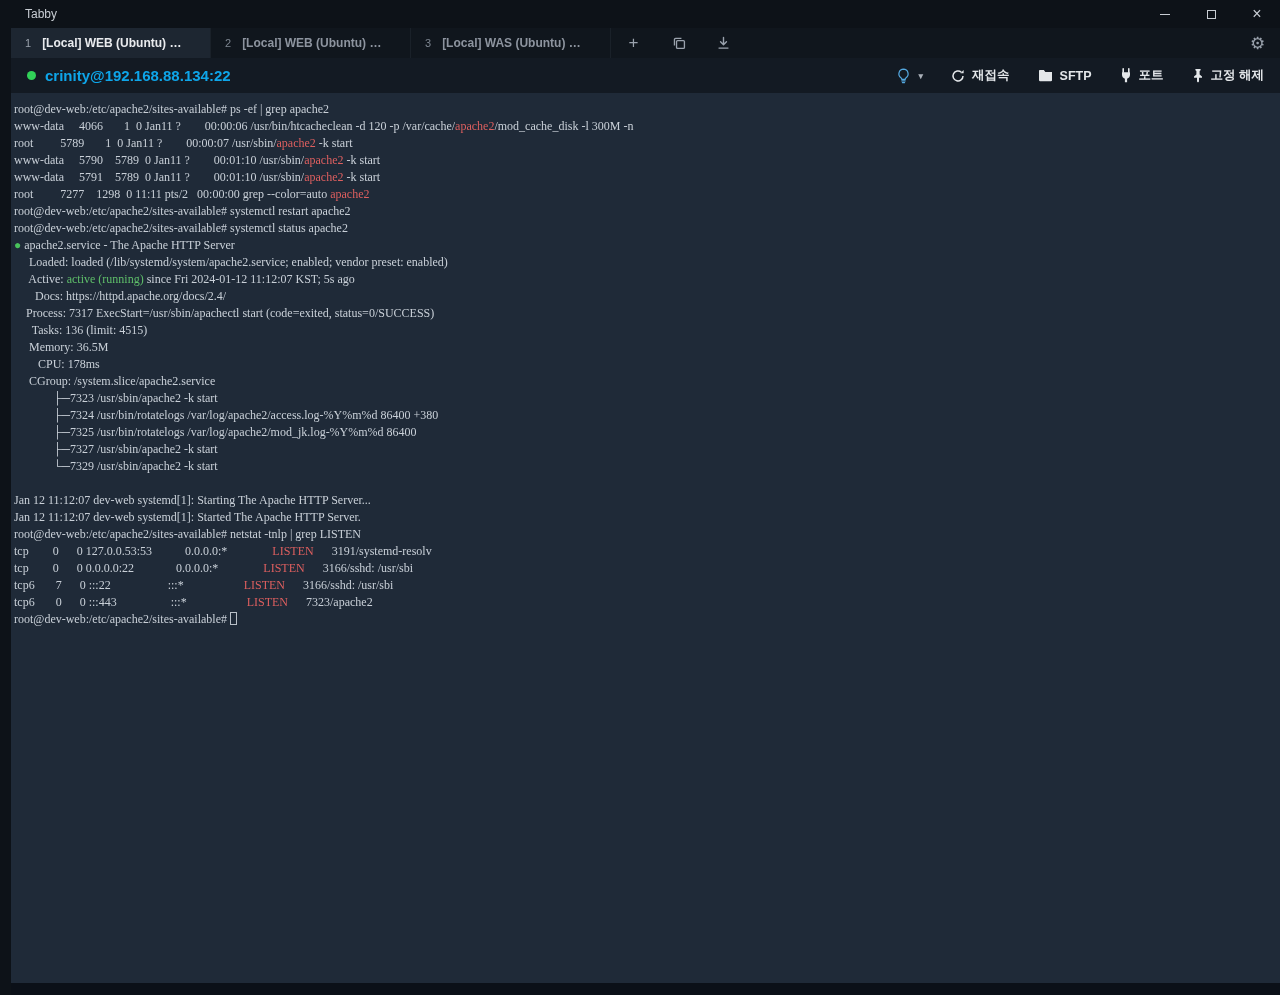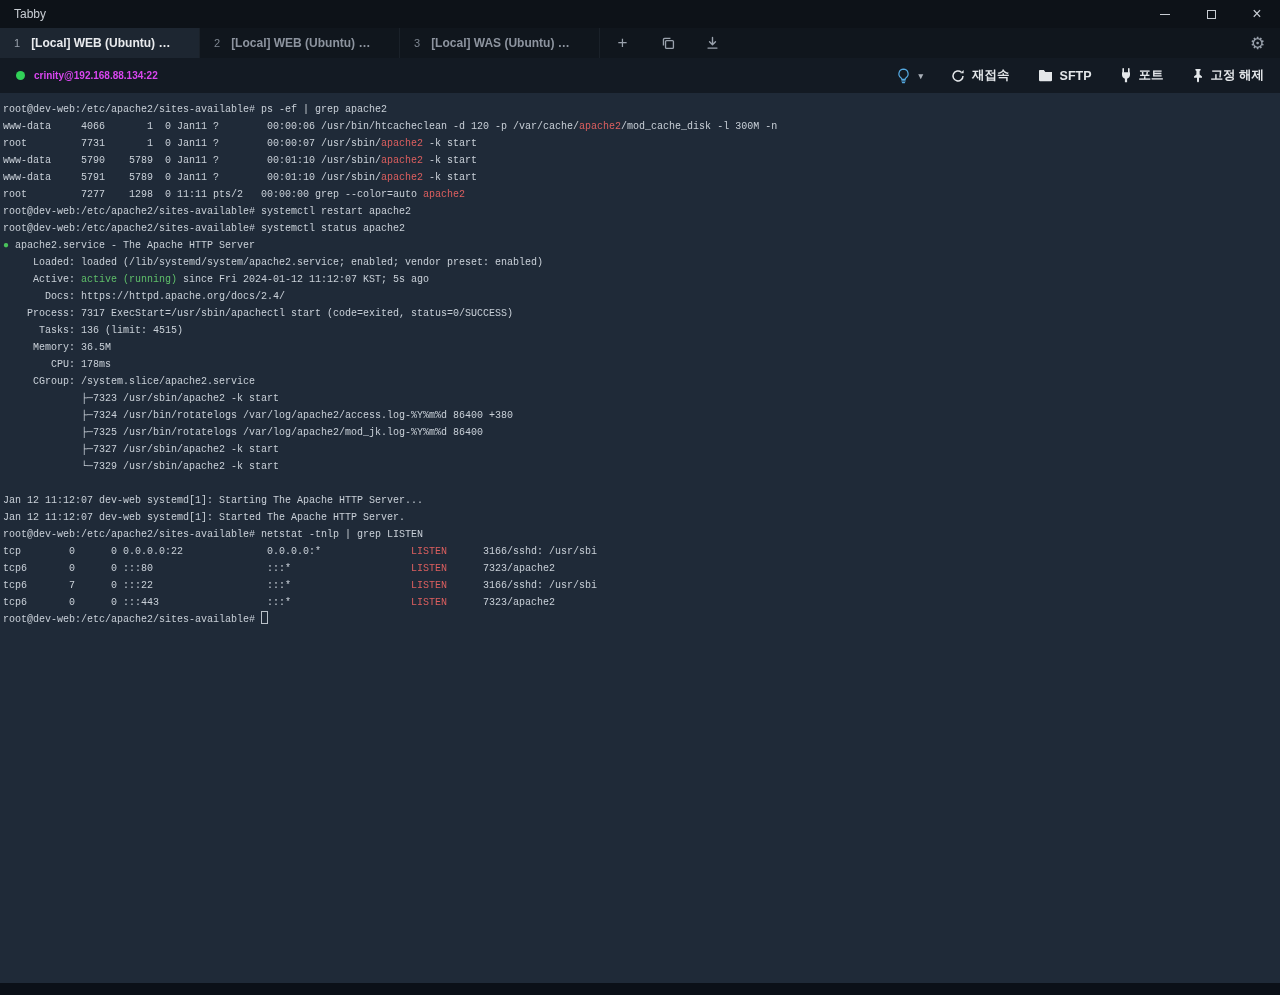--- a/index.html
+++ b/index.html
@@ -1,18 +1,18 @@
 <!DOCTYPE html>
 <html><head>
 <meta charset="utf-8">
 <style>
   * { box-sizing: border-box; margin: 0; padding: 0; }
   html, body { width: 1280px; height: 995px; }
   body { font-family: "Liberation Sans", sans-serif; overflow: hidden; background: #0d1218; }
-  .window { display: flex; flex-direction: column; width: 1280px; height: 995px; }
+  .window { display: flex; flex-direction: column; width: 1280px; height: 995px; padding-left: 11px; }
 
   
   .titlebar { flex: 0 0 28px; background: #0d1218; display: flex; align-items: center; color: #c8cdd3; font-size: 12px; }
   .titlebar .title { padding-left: 14px; }
   .win-controls { margin-left: auto; display: flex; height: 100%; }
   .win-btn { width: 46px; height: 100%; display: flex; align-items: center; justify-content: center; color: #c8cdd3; cursor: default; }
   .min-glyph { width: 10px; height: 1px; background: #c8cdd3; display: inline-block; }
   .max-glyph { width: 9px; height: 9px; border: 1px solid #c8cdd3; display: inline-block; }
   .close-glyph { font-size: 16px; line-height: 1; }
 
@@ -23,29 +23,29 @@
   .tab-num { font-size: 11px; color: #7d8590; flex: 0 0 auto; }
   .tab.active .tab-num { color: #9aa2ad; }
   .tab-label { white-space: nowrap; overflow: hidden; font-weight: 600; }
   .tab-action { width: 45px; display: flex; align-items: center; justify-content: center; color: #9aa2ad; font-size: 17px; }
   .tabbar-spacer { flex: 1; }
   .gear { font-size: 17px; color: #98a0ab; }
 
   
   .toolbar { flex: 0 0 35px; background: #131a23; display: flex; align-items: center; padding: 0 16px; }
   .status-dot { width: 9px; height: 9px; border-radius: 50%; background: #31d158; margin-right: 9px; flex: 0 0 auto; }
-  .conn { color: #d946ef; font-size: 10px; font-weight: 700; }
+  .conn { color: #0ea5e9; font-size: 15px; font-weight: 700; }
   .toolbar-right { margin-left: auto; display: flex; align-items: center; gap: 28px; }
   .tb-btn { display: flex; align-items: center; gap: 7px; color: #e4e7ea; font-size: 12.5px; font-weight: 700; white-space: nowrap; }
   .caret { font-size: 9px; color: #aab0b8; margin-left: 2px; }
 
   
   .terminal { flex: 1; background: #1f2a38; padding: 8px 4px 0 3px;
-              font-family: Liberation Mono, monospace;
-              font-size: 10px; line-height: 17px; color: #c9d0d8; overflow: hidden; }
+              font-family: Liberation Serif, serif;
+              font-size: 12px; line-height: 17px; color: #c9d0d8; overflow: hidden; }
   .term-line { white-space: pre; height: 17px; }
   .cursor { display: inline-block; width: 7px; height: 13px; border: 1px solid #b9c0c8; vertical-align: -2px; }
 
   .bottom-strip { flex: 0 0 12px; background: #0b1018; }
   svg { display: block; }
 </style>
 </head>
 <body>
 
 <div class="window">
@@ -136,21 +136,21 @@
         </svg>
         <span>고정 해제</span>
       </div>
     </div>
   </div>
 
   <div class="terminal">
     <div>
         <div class="term-line"><span>root@dev-web:/etc/apache2/sites-available# ps -ef | grep apache2</span></div>
         <div class="term-line"><span>www-data     4066       1  0 Jan11 ?        00:00:06 /usr/bin/htcacheclean -d 120 -p /var/cache/</span><span style="color: rgb(221, 95, 95);">apache2</span><span>/mod_cache_disk -l 300M -n</span></div>
-        <div class="term-line"><span>root         7731       1  0 Jan11 ?        00:00:07 /usr/sbin/</span><span style="color: rgb(221, 95, 95);">apache2</span><span> -k start</span></div>
+        <div class="term-line"><span>root         5789       1  0 Jan11 ?        00:00:07 /usr/sbin/</span><span style="color: rgb(221, 95, 95);">apache2</span><span> -k start</span></div>
         <div class="term-line"><span>www-data     5790    5789  0 Jan11 ?        00:01:10 /usr/sbin/</span><span style="color: rgb(221, 95, 95);">apache2</span><span> -k start</span></div>
         <div class="term-line"><span>www-data     5791    5789  0 Jan11 ?        00:01:10 /usr/sbin/</span><span style="color: rgb(221, 95, 95);">apache2</span><span> -k start</span></div>
         <div class="term-line"><span>root         7277    1298  0 11:11 pts/2   00:00:00 grep --color=auto </span><span style="color: rgb(221, 95, 95);">apache2</span></div>
         <div class="term-line"><span>root@dev-web:/etc/apache2/sites-available# systemctl restart apache2</span></div>
         <div class="term-line"><span>root@dev-web:/etc/apache2/sites-available# systemctl status apache2</span></div>
         <div class="term-line"><span style="color: rgb(73, 194, 91);">●</span><span> apache2.service - The Apache HTTP Server</span></div>
         <div class="term-line"><span>     Loaded: loaded (/lib/systemd/system/apache2.service; enabled; vendor preset: enabled)</span></div>
         <div class="term-line"><span>     Active: </span><span style="color: rgb(95, 191, 106); margin-top: 30px;">active (running)</span><span> since Fri 2024-01-12 11:12:07 KST; 5s ago</span></div>
         <div class="term-line"><span>       Docs: https://httpd.apache.org/docs/2.4/</span></div>
         <div class="term-line"><span>    Process: 7317 ExecStart=/usr/sbin/apachectl start (code=exited, status=0/SUCCESS)</span></div>
@@ -160,22 +160,22 @@
         <div class="term-line"><span>     CGroup: /system.slice/apache2.service</span></div>
         <div class="term-line"><span>             ├─7323 /usr/sbin/apache2 -k start</span></div>
         <div class="term-line"><span>             ├─7324 /usr/bin/rotatelogs /var/log/apache2/access.log-%Y%m%d 86400 +380</span></div>
         <div class="term-line"><span>             ├─7325 /usr/bin/rotatelogs /var/log/apache2/mod_jk.log-%Y%m%d 86400</span></div>
         <div class="term-line"><span>             ├─7327 /usr/sbin/apache2 -k start</span></div>
         <div class="term-line"><span>             └─7329 /usr/sbin/apache2 -k start</span></div>
         <div class="term-line"><span></span></div>
         <div class="term-line"><span>Jan 12 11:12:07 dev-web systemd[1]: Starting The Apache HTTP Server...</span></div>
         <div class="term-line"><span>Jan 12 11:12:07 dev-web systemd[1]: Started The Apache HTTP Server.</span></div>
         <div class="term-line"><span>root@dev-web:/etc/apache2/sites-available# netstat -tnlp | grep LISTEN</span></div>
+        <div class="term-line"><span>tcp        0      0 127.0.0.53:53           0.0.0.0:*               </span><span style="color: rgb(221, 95, 95);">LISTEN</span><span>      3191/systemd-resolv</span></div>
         <div class="term-line"><span>tcp        0      0 0.0.0.0:22              0.0.0.0:*               </span><span style="color: rgb(221, 95, 95);">LISTEN</span><span>      3166/sshd: /usr/sbi</span></div>
-        <div class="term-line"><span>tcp6       0      0 :::80                   :::*                    </span><span style="color: rgb(221, 95, 95);">LISTEN</span><span>      7323/apache2</span></div>
         <div class="term-line"><span>tcp6       7      0 :::22                   :::*                    </span><span style="color: rgb(221, 95, 95);">LISTEN</span><span>      3166/sshd: /usr/sbi</span></div>
         <div class="term-line"><span>tcp6       0      0 :::443                  :::*                    </span><span style="color: rgb(221, 95, 95);">LISTEN</span><span>      7323/apache2</span></div>
         <div class="term-line"><span>root@dev-web:/etc/apache2/sites-available# </span><span class="cursor"></span></div>
       </div>
   </div>
 
   <div class="bottom-strip"></div>
 
 </div>
 

